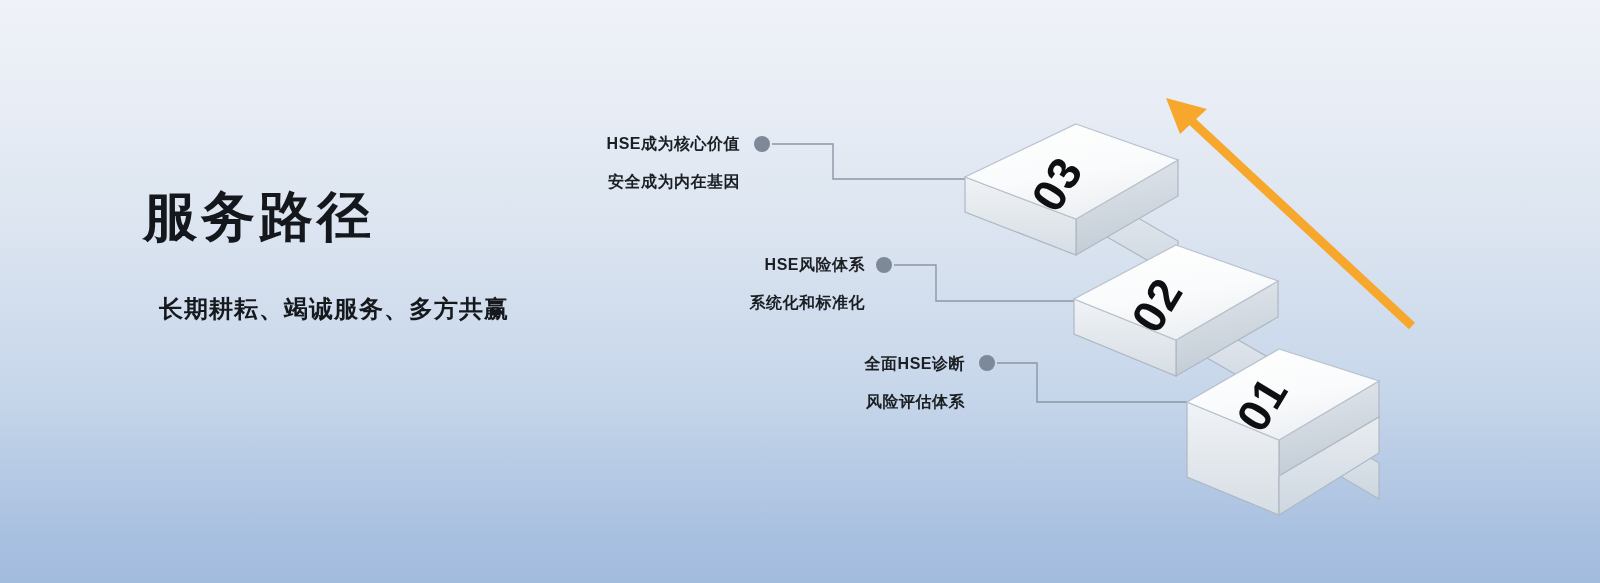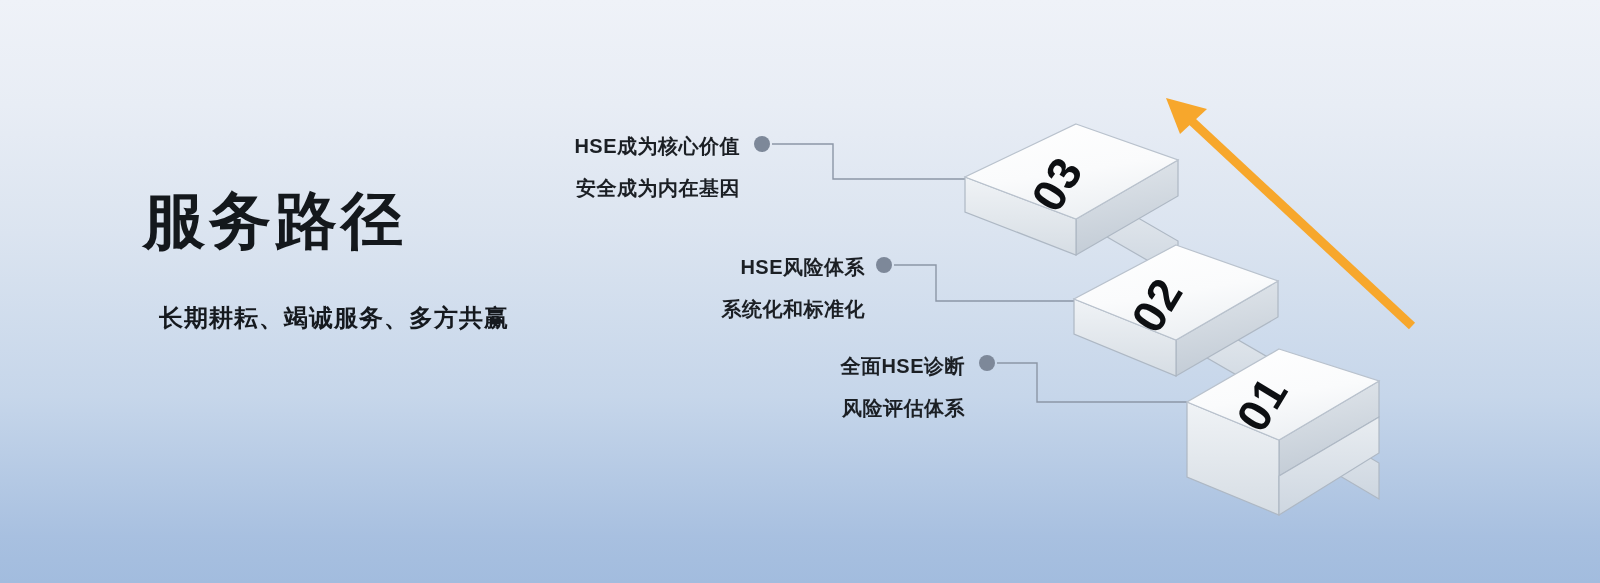--- a/index.html
+++ b/index.html
@@ -21,21 +21,21 @@
   }
 
   
   #heading {
     position: absolute;
     left: 143px;
     top: 185px;
     width: 520px;
   }
   #page-title {
-    font-size: 62px;
+    font-size: 54px;
     font-weight: 700;
     letter-spacing: 4px;
     color: #14181c;
     line-height: 1.15;
     margin: 0;
     white-space: nowrap;
   }
   #page-subtitle {
     margin: 16px;
     margin-top: 46px;
@@ -44,21 +44,21 @@
     letter-spacing: 1px;
     color: #15191e;
     white-space: nowrap;
   }
 
   
   .callout {
     position: absolute;
     text-align: right;
     color: #1b1f24;
-    font-size: 20px;
+    font-size: 16px;
     font-weight: 600;
     letter-spacing: 0.5px;
     line-height: 1;
     white-space: nowrap;
   }
   .callout .line2 {
     display: block;
     margin-top: 22px;
   }
   #callout-03 { left: 300px; top: 136px; width: 440px; }

